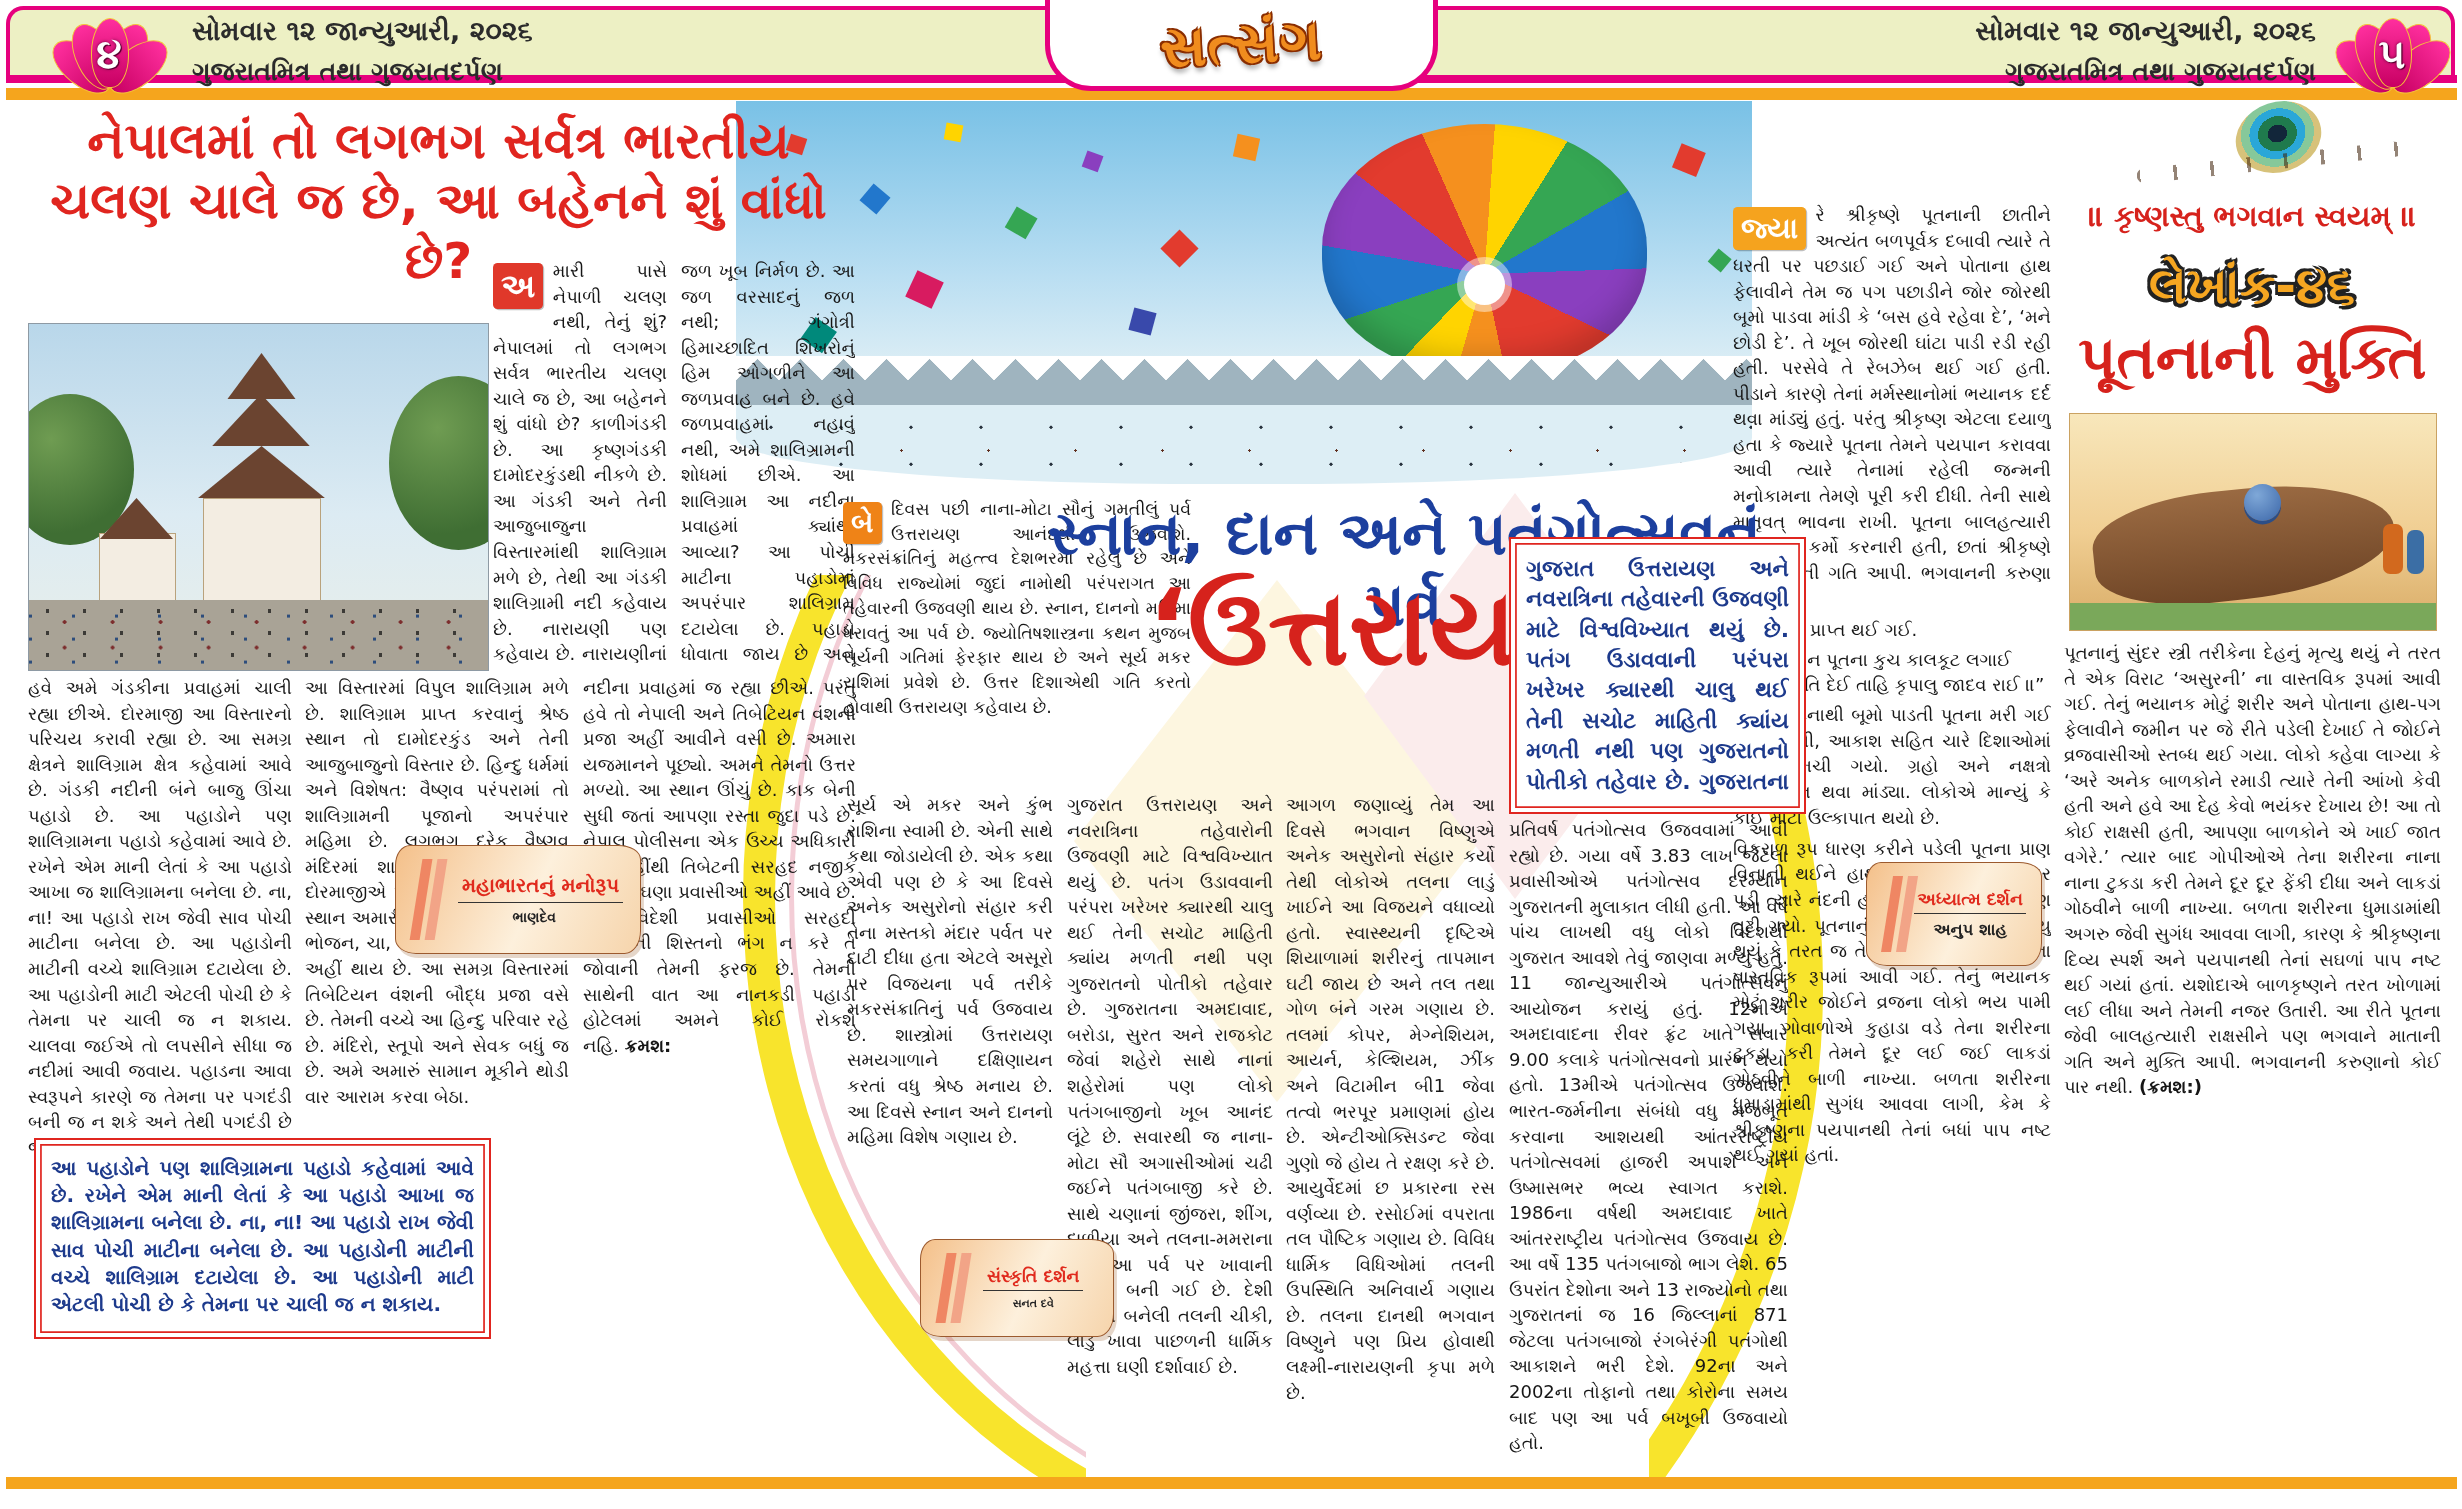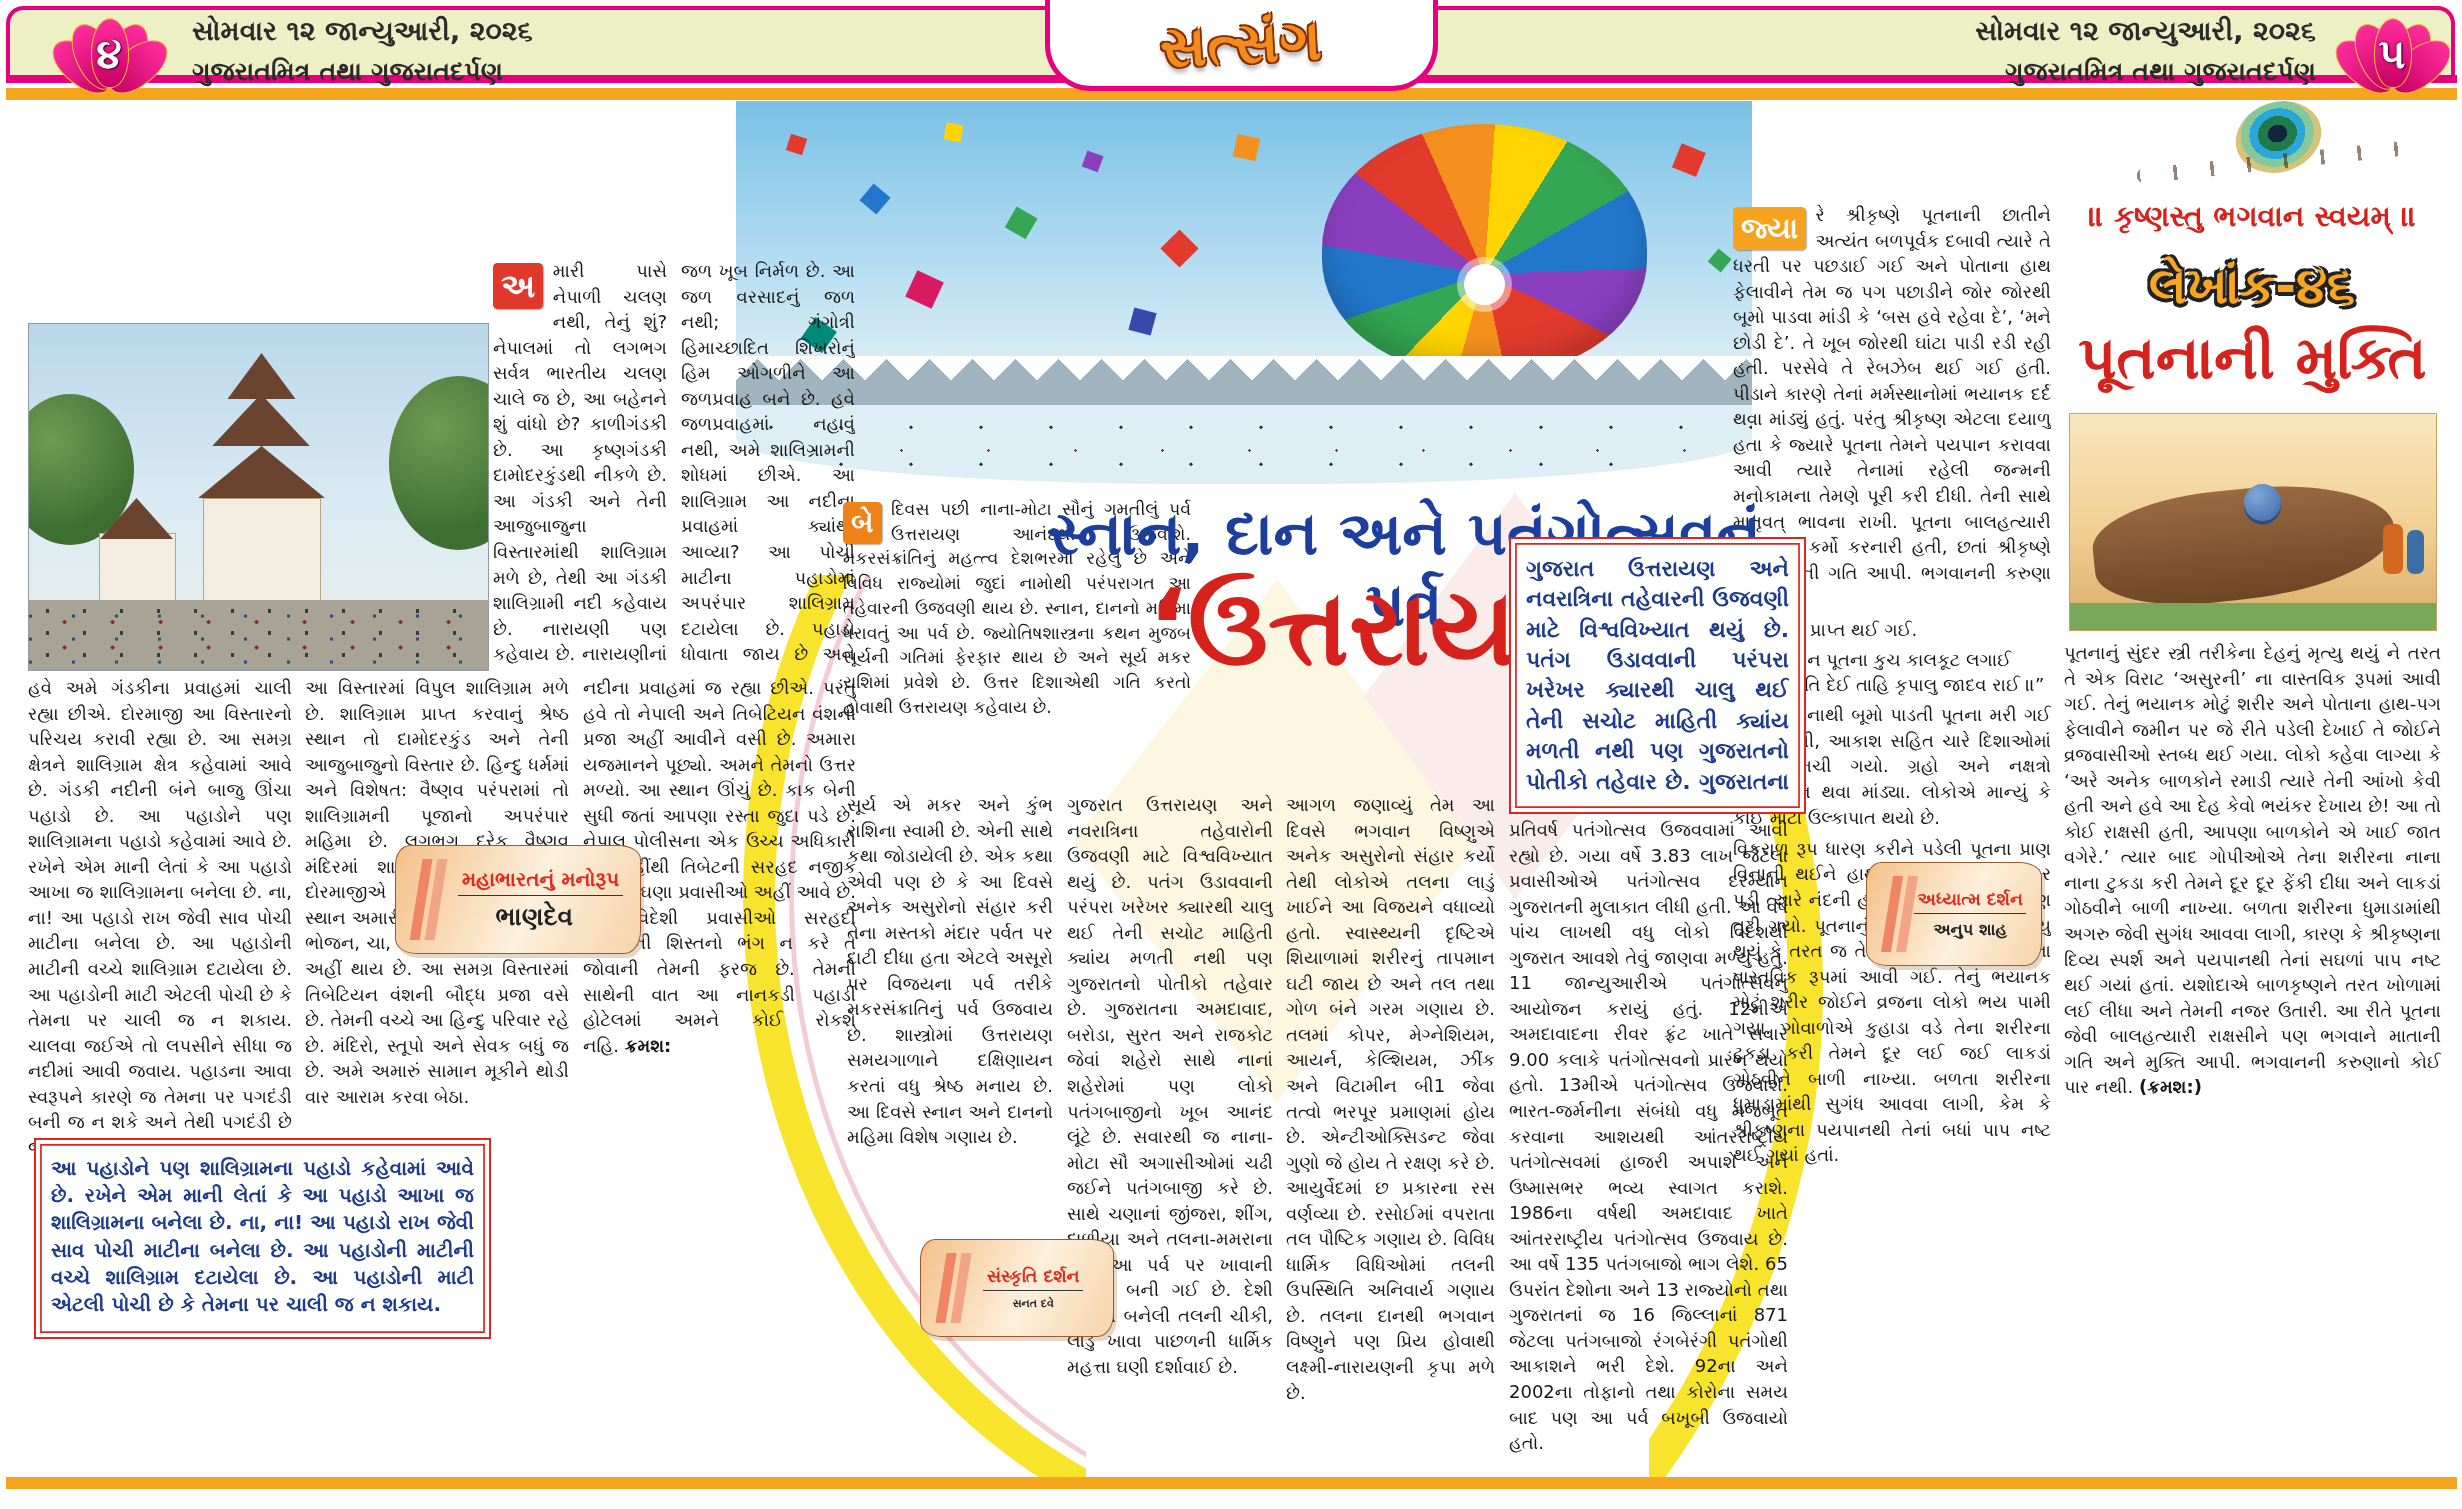--- a/index.html
+++ b/index.html
@@ -145,20 +145,21 @@
     <span class="petal" style="transform:rotate(26deg);"></span>
     <span class="petal" style="transform:rotate(52deg);"></span>
     <span class="petal" style="transform:rotate(0deg);"></span>
     <span class="pnum">૫</span>
   </div>
 
   <div class="abs notch">
     <span class="logo">સત્સંગ</span>
   </div>
 
+  <div class="abs hl-left">નેપાલમાં તો લગભગ સર્વત્ર ભારતીય ચલણ ચાલે જ છે, આ બહેનને શું વાંધો છે?</div>
 
   <div class="photo ph-temple">
     <div class="tree" style="left:-23px;top:70px;width:128px;height:151px;"></div>
     <div class="tree" style="left:360px;top:52px;width:139px;height:174px;"></div>
     <div class="pag-wall" style="left:174px;top:174px;width:116px;height:104px;"></div>
     <div class="pag-roof" style="left:157px;top:122px;width:151px;height:52px;"></div>
     <div class="pag-roof" style="left:174px;top:70px;width:116px;height:52px;"></div>
     <div class="pag-roof" style="left:192px;top:29px;width:81px;height:46px;"></div>
     <div class="pag-wall" style="left:70px;top:209px;width:75px;height:70px;"></div>
     <div class="pag-roof" style="left:64px;top:174px;width:87px;height:41px;"></div>
@@ -170,21 +171,21 @@
   </div>
 
   <div class="txt" style="left:28px;top:675px;width:264px;height:749px;">હવે અમે ગંડકીના પ્રવાહમાં ચાલી રહ્યા છીએ. દોરમાજી આ વિસ્તારનો પરિચય કરાવી રહ્યા છે. આ સમગ્ર ક્ષેત્રને શાલિગ્રામ ક્ષેત્ર કહેવામાં આવે છે. ગંડકી નદીની બંને બાજુ ઊંચા પહાડો છે. આ પહાડોને પણ શાલિગ્રામના પહાડો કહેવામાં આવે છે. રખેને એમ માની લેતાં કે આ પહાડો આખા જ શાલિગ્રામના બનેલા છે. ના, ના! આ પહાડો રાખ જેવી સાવ પોચી માટીના બનેલા છે. આ પહાડોની માટીની વચ્ચે શાલિગ્રામ દટાયેલા છે. આ પહાડોની માટી એટલી પોચી છે કે તેમના પર ચાલી જ ન શકાય. ચાલવા જઈએ તો લપસીને સીધા જ નદીમાં આવી જવાય. પહાડના આવા સ્વરૂપને કારણે જ તેમના પર પગદંડી બની જ ન શકે અને તેથી પગદંડી છે જ નહિ.</div>
   <div class="txt" style="left:305px;top:675px;width:264px;height:749px;">આ વિસ્તારમાં વિપુલ શાલિગ્રામ મળે છે. શાલિગ્રામ પ્રાપ્ત કરવાનું શ્રેષ્ઠ સ્થાન તો દામોદરકુંડ અને તેની આજુબાજુનો વિસ્તાર છે. હિન્દુ ધર્મમાં અને વિશેષત: વૈષ્ણવ પરંપરામાં તો શાલિગ્રામની પૂજાનો અપરંપાર મહિમા છે. લગભગ દરેક વૈષ્ણવ મંદિરમાં શાલિગ્રામ હોય જ છે. દોરમાજીએ અમને સમજાવ્યું કે આ સ્થાન અમારી નાની પહાડી હોટેલ છે. ભોજન, ચા, નાસ્તો આદિની વ્યવસ્થા અહીં થાય છે. આ સમગ્ર વિસ્તારમાં તિબેટિયન વંશની બૌદ્ધ પ્રજા વસે છે. તેમની વચ્ચે આ હિન્દુ પરિવાર રહે છે. મંદિરો, સ્તૂપો અને સેવક બધું જ છે. અમે અમારું સામાન મૂકીને થોડી વાર આરામ કરવા બેઠા.</div>
   <div class="txt" style="left:583px;top:675px;width:273px;height:749px;">
     <span>નદીના પ્રવાહમાં જ રહ્યા છીએ. પરંતુ હવે તો નેપાલી અને તિબેટિયન વંશની પ્રજા અહીં આવીને વસી છે. અમારા યજમાનને પૂછ્યો. અમને તેમનો ઉત્તર મળ્યો. આ સ્થાન ઊંચું છે. કાક બેની સુધી જતાં આપણા રસ્તા જુદા પડે છે. નેપાલ પોલીસના એક ઉચ્ચ અધિકારી છે. અહીંથી તિબેટની સરહદ નજીક હોવાથી ઘણા પ્રવાસીઓ અહીં આવે છે. આ વિદેશી પ્રવાસીઓ સરહદી વિસ્તારની શિસ્તનો ભંગ ન કરે તે જોવાની તેમની ફરજ છે. તેમની સાથેની વાત આ નાનકડી પહાડી હોટેલમાં અમને કોઈ રોકશે નહિ.</span>&nbsp;<span class="cont">ક્રમશ:</span>
   </div>
 
   <div class="pbox" style="left:395px;top:845px;width:244px;height:107px;">
     <div class="t" style="font-size:20px;margin-left:45px;">મહાભારતનું મનોરૂપ</div>
-    <div class="a" style="font-size:25px;">ભાણદેવ</div>
+    <div class="a" style="font-size:14px;">ભાણદેવ</div>
   </div>
 
   <div class="rframe" style="left:34px;top:1138px;width:453px;height:197px;">
     <div class="inner" style="font-size:20px;line-height:1.36;">આ પહાડોને પણ શાલિગ્રામના પહાડો કહેવામાં આવે છે. રખેને એમ માની લેતાં કે આ પહાડો આખા જ શાલિગ્રામના બનેલા છે. ના, ના! આ પહાડો રાખ જેવી સાવ પોચી માટીના બનેલા છે. આ પહાડોની માટીની વચ્ચે શાલિગ્રામ દટાયેલા છે. આ પહાડોની માટી એટલી પોચી છે કે તેમના પર ચાલી જ ન શકાય.</div>
   </div>
 
   <div class="photo ph-kites">
     <div class="kite" style="left:52px;top:35px;background:#e23b2e;transform:rotate(18deg);"></div>
     <div class="kite" style="left:128px;top:87px;background:#2277cc;transform:rotate(40deg);width:22px;height:22px;"></div>
     <div class="kite" style="left:209px;top:23px;background:#ffd400;transform:rotate(10deg);"></div>

